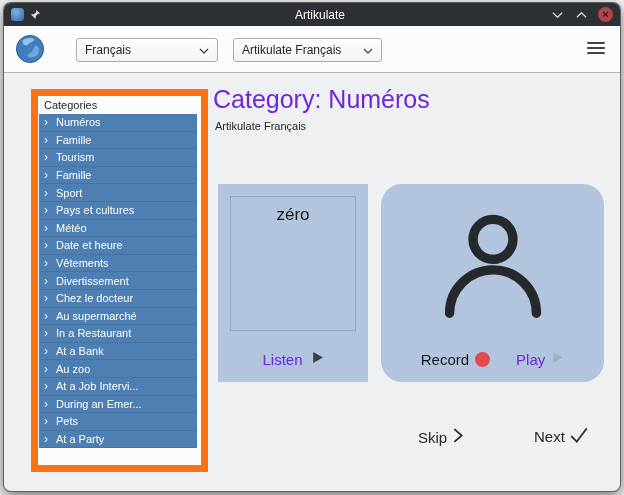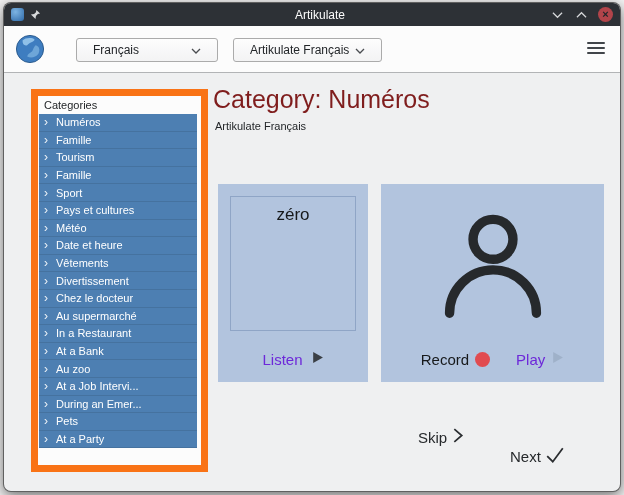--- a/index.html
+++ b/index.html
@@ -37,21 +37,21 @@
   
   .toolbar {
     position:absolute; left:0; top:23px; right:0; height:47px;
     background:#fcfcfc; border-bottom:1px solid #b2b4b6;
   }
   .globe { position:absolute; left:11px; top:8px; }
   .combo {
     position:absolute; top:12px; height:24px;
     border:1px solid #ababab; border-radius:3px;
     background:linear-gradient(#fdfdfd,#f3f3f4);
-    display:flex; align-items:center; padding:0 16px;
+    display:flex; align-items:center; padding:0 8px;
     font-size:12px; color:#232629; cursor:pointer;
   }
   .combo .combo-label { flex:1; }
   .combo-lang { left:72px; width:142px; }
   .combo-course { left:229px; width:149px; }
   .hamburger { position:absolute; right:15px; top:16px; width:18px; cursor:pointer; }
   .hamburger i { display:block; height:2px; background:#41454a; margin:0 0 3px 0; border-radius:1px; }
   
   .sidebar {
     position:absolute; left:27px; top:86px; width:177px; height:383px;
@@ -62,50 +62,50 @@
   .cat-row {
     height:17.6px; background:#4d7fb2; color:#ffffff;
     display:flex; align-items:center; padding-left:5px;
     border-bottom:1px solid rgba(0,0,0,0.10);
     font-size:11px; cursor:pointer;
   }
   .cat-chev { width:12px; font-size:12px; line-height:10px; color:#eef3f8; }
   
   .page-title {
     position:absolute; left:209px; top:82px;
-    font-size:25px; color:#7f1d1d; font-weight:400;
+    font-size:25px; color:#6d28d9; font-weight:400;
   }
   .page-subtitle {
     position:absolute; left:211px; top:117px;
     font-size:11px; color:#232629;
   }
   .card {
     position:absolute; top:181px; height:198px; background:#b2c4de;
   }
   .card-phrase { left:214px; width:150px;padding-left:14px; }
-  .card-record { left:377px; width:223px; }
+  .card-record { left:377px; width:223px;border-radius:21px; }
   .phrase-box {
     position:absolute; left:12px; top:12px; width:126px; height:135px;
     border:1px solid #8fa5c6;
   }
   .phrase-text { margin-top:8px; text-align:center; font-size:17px; color:#17191b; }
   .card-bottom-row {
     position:absolute; left:0; right:0; bottom:14px; height:18px;
     display:flex; align-items:center; justify-content:center; gap:8px;
   }
   .action-label-dim { font-size:15px; color:#6d28d9; }
   .action-label-dark { font-size:15px; color:#17191b; }
   .record-dot { width:15px; height:15px; border-radius:50%; background:#e14b50; }
   .person-wrap { position:absolute; left:0; right:0; top:26px; display:flex; justify-content:center; }
   .nav-btn {
     position:absolute; top:424px; display:flex; align-items:center; gap:4px;
     font-size:15px; color:#26292c; cursor:pointer;
   }
   .nav-skip { left:414px; }
-  .nav-next { left:506px;margin-top:20px; }
+  .nav-next { left:530px; }
   .gap6 { gap:6px; }
 </style>
 </head>
 <body>
 
 <div class="window">
 
   <div class="titlebar">
     <div class="tb-left">
       <span class="app-mini-icon"></span>

